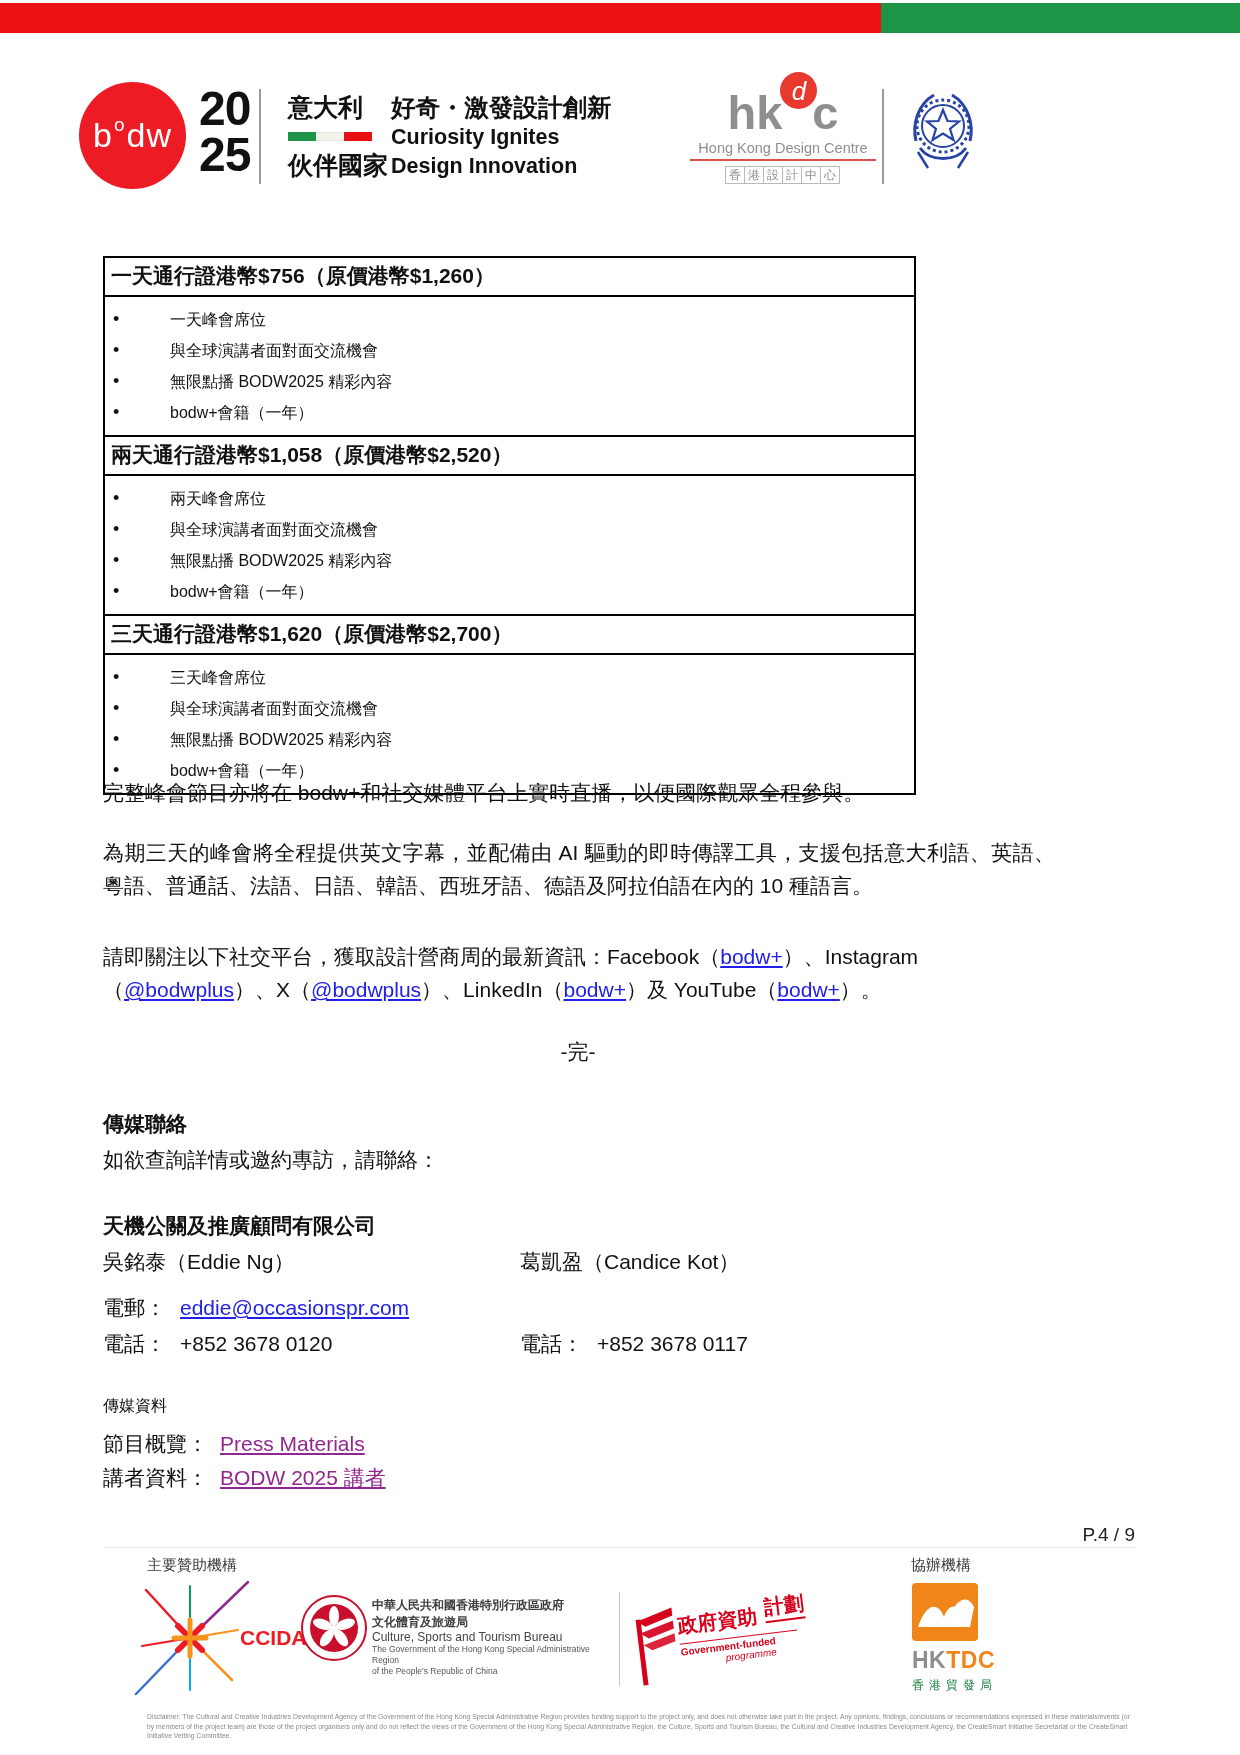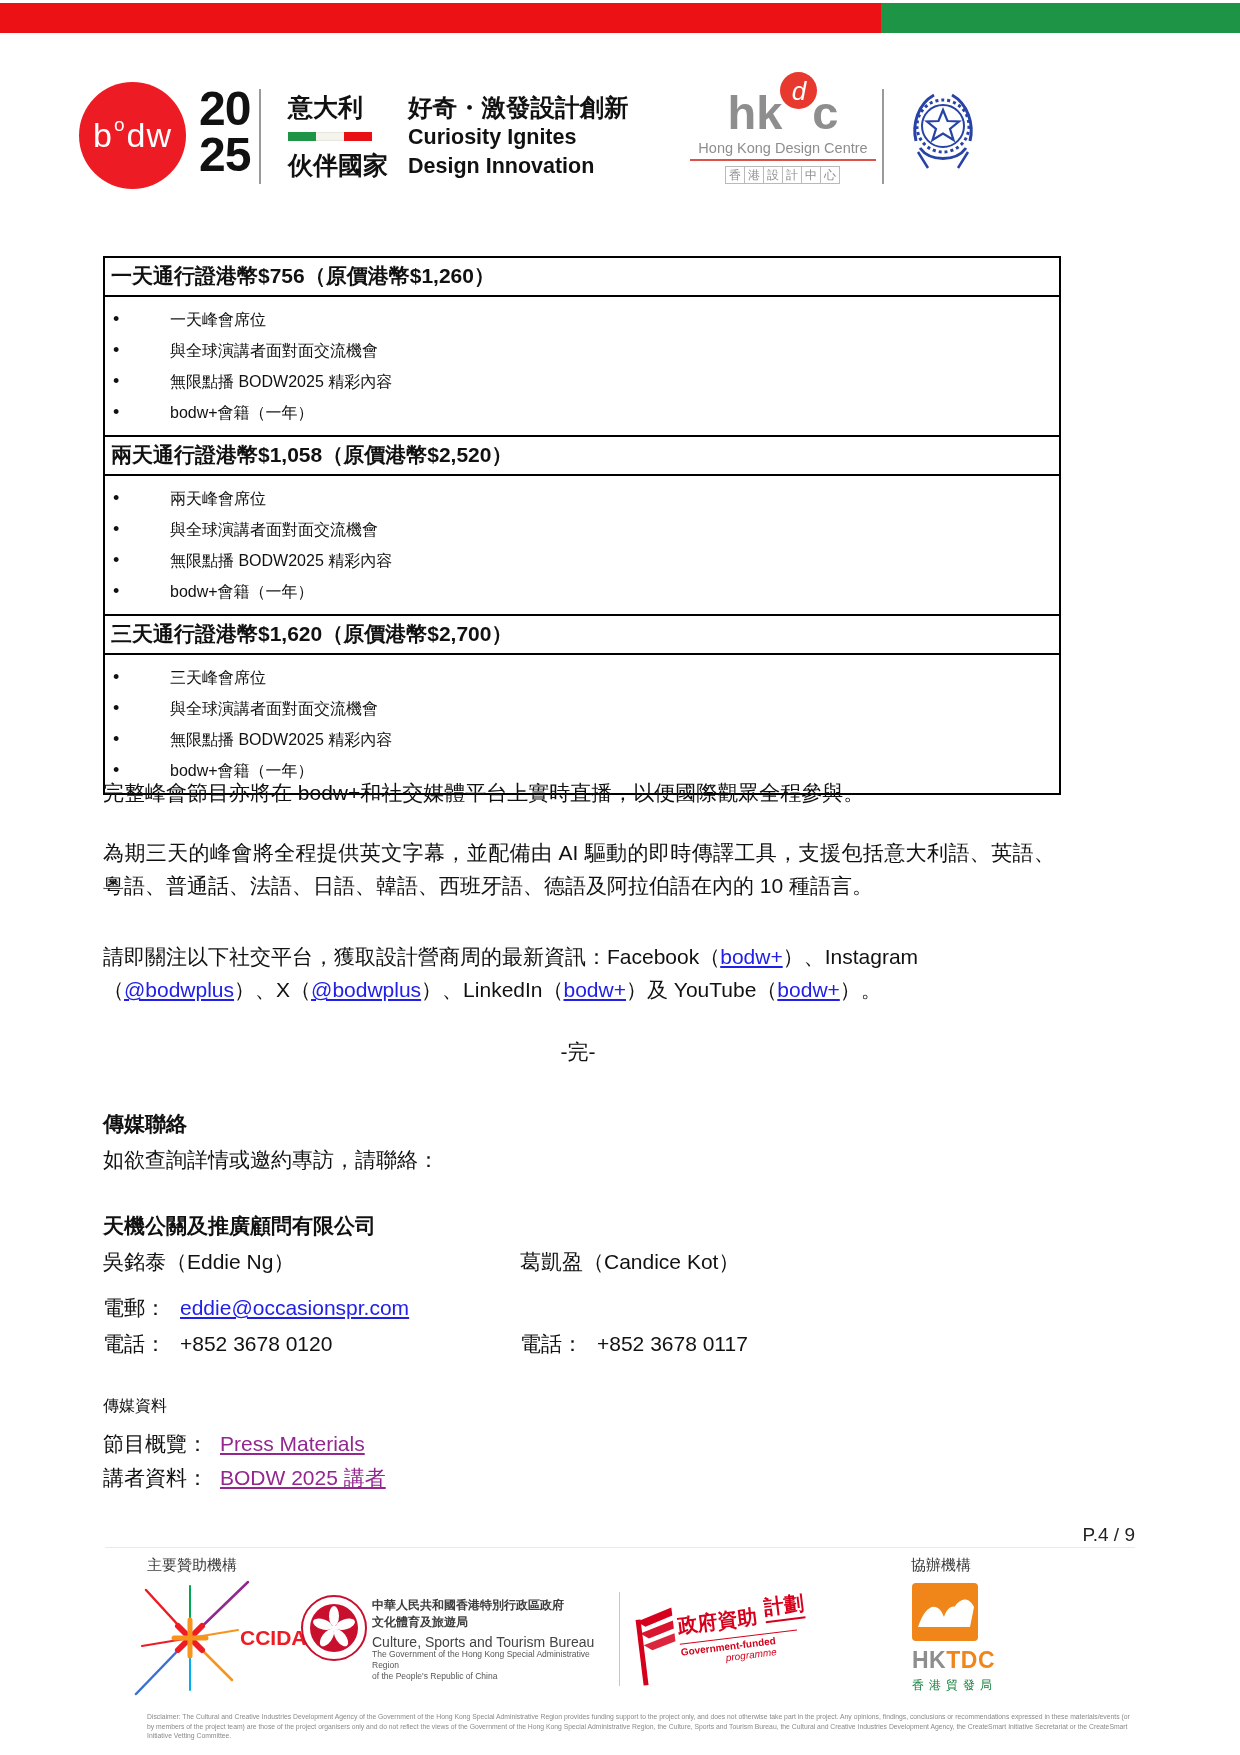--- a/index.html
+++ b/index.html
@@ -21,21 +21,21 @@
   .hdr-div1 { left:259px; top:89px; height:95px; }
   .hdr-div2 { left:882px; top:89px; height:95px; }
 
   .italy-block { position:absolute; left:288px; top:92px; }
   .italy-country, .italy-partner { font-size:25px; font-weight:700; line-height:30px; }
   .flagbar { display:flex; width:84px; height:9px; margin:10px 0 9px 0; }
   .flagbar .fg { width:28px; background:#1E9447; }
   .flagbar .fw { width:28px; background:#f4f3ec; border-top:1px solid #e6e5de; border-bottom:1px solid #e6e5de; }
   .flagbar .fr { width:28px; background:#E81014; }
 
-  .slogan-block { position:absolute; left:391px; top:92px;margin-left:17px; }
+  .slogan-block { position:absolute; left:391px; top:92px; }
   .slogan-zh { font-size:24.5px; font-weight:700; line-height:31px; }
   .slogan-en { font-size:21.5px; font-weight:700; line-height:29px; }
 
   .hkdc-block { position:absolute; left:690px; top:88px; width:186px; text-align:center; }
   .hkdc-word { font-size:47px; font-weight:700; color:#8e8e8e; line-height:50px; display:inline-flex; align-items:flex-end; }
   .hkdc-dwrap { position:relative; width:30px; height:50px; }
   .hkdc-dcircle { position:absolute; left:-2px; top:-16px; width:37px; height:37px; border-radius:50%;
                   background:#E8392E; color:#fff; font-size:26px; font-weight:400; font-style:italic;
                   display:flex; align-items:center; justify-content:center; }
   .hkdc-en { margin-top:2px; font-size:14.5px; color:#8e8e8e; border-bottom:2px solid #d9534a; padding-bottom:3px; }
@@ -47,21 +47,21 @@
   .cons-flag { display:flex; width:198px; height:11px; }
   .cons-flag .fg { width:66px; background:#1E9447; }
   .cons-flag .fw { width:66px; background:#f2f1ea; border-top:1px solid #e4e3dc; border-bottom:1px solid #e4e3dc; }
   .cons-flag .fr { width:66px; background:#CE2B37; }
   .cons-name { margin-top:16px; color:#2743A5; font-size:17.5px; font-weight:700; line-height:23px; }
 
   
   .content-col { position:absolute; left:103px; width:950px; font-size:21px; }
   .intro { top:224px; line-height:30px; }
 
-  .ticket-table { position:absolute; left:103px; top:256px; width:958px; border:2px solid #000; }
+  .ticket-table { position:absolute; left:103px; top:256px; width:813px; border:2px solid #000; }
   .tier-header { font-size:21px; font-weight:700; padding:4px 6px 5px 6px; border-bottom:2px solid #000; }
   .tier-header.mid { border-top:2px solid #000; }
   .tier-body { padding:7px 0 7px 0; }
   .trow { position:relative; line-height:31px; }
   .trow .bullet { position:absolute; left:8px; top:0; font-size:18px; }
   .trow .btext { display:block; padding-left:65px; }
 
   .para { position:absolute; left:103px; width:952px; font-size:21px; line-height:33px; }
   .p-live { top:776px; }
   .p-sub { top:836px; text-align:justify; }
@@ -92,21 +92,21 @@
   .f-label-org { left:911px; }
 
   .ccida-logo { position:absolute; left:128px; top:1576px; width:230px; height:124px; }
   .ccida-text { position:absolute; left:112px; top:50px; font-size:21px; font-weight:800; white-space:nowrap; }
   .ccida-red { color:#ED1C24; } .ccida-purple { color:#92278F; }
 
   .hksar-emblem { position:absolute; left:300px; top:1594px; }
 
   .bureau-block { position:absolute; left:372px; top:1597px; width:245px; color:#3c3c3c; }
   .bureau-zh { font-size:12px; font-weight:700; line-height:17px; }
-  .bureau-en1 { font-size:14px; margin-top:5px; line-height:13px; color:#444; }
+  .bureau-en1 { font-size:12px; line-height:13px; color:#444; }
   .bureau-en2 { font-size:8.5px; line-height:11px; color:#555; }
 
   .footer-vdiv { position:absolute; left:619px; top:1592px; width:1px; height:94px; background:#c6c6c6; }
 
   .gov-logo { position:absolute; left:634px; top:1596px; width:170px; height:94px; transform:rotate(-7deg); color:#D6001C; }
   .gov-texts { position:absolute; left:46px; top:12px; white-space:nowrap; }
   .gov-zh1 { font-size:20px; font-weight:800; display:inline-block; }
   .gov-zh2 { font-size:20px; font-weight:800; display:inline-block; position:relative; top:-8px; margin-left:8px;
              border-bottom:2px solid #D6001C; }
   .gov-en1 { font-size:10px; font-weight:700; margin-top:2px; border-top:1.5px solid #D6001C; padding-top:2px; width:118px; }

